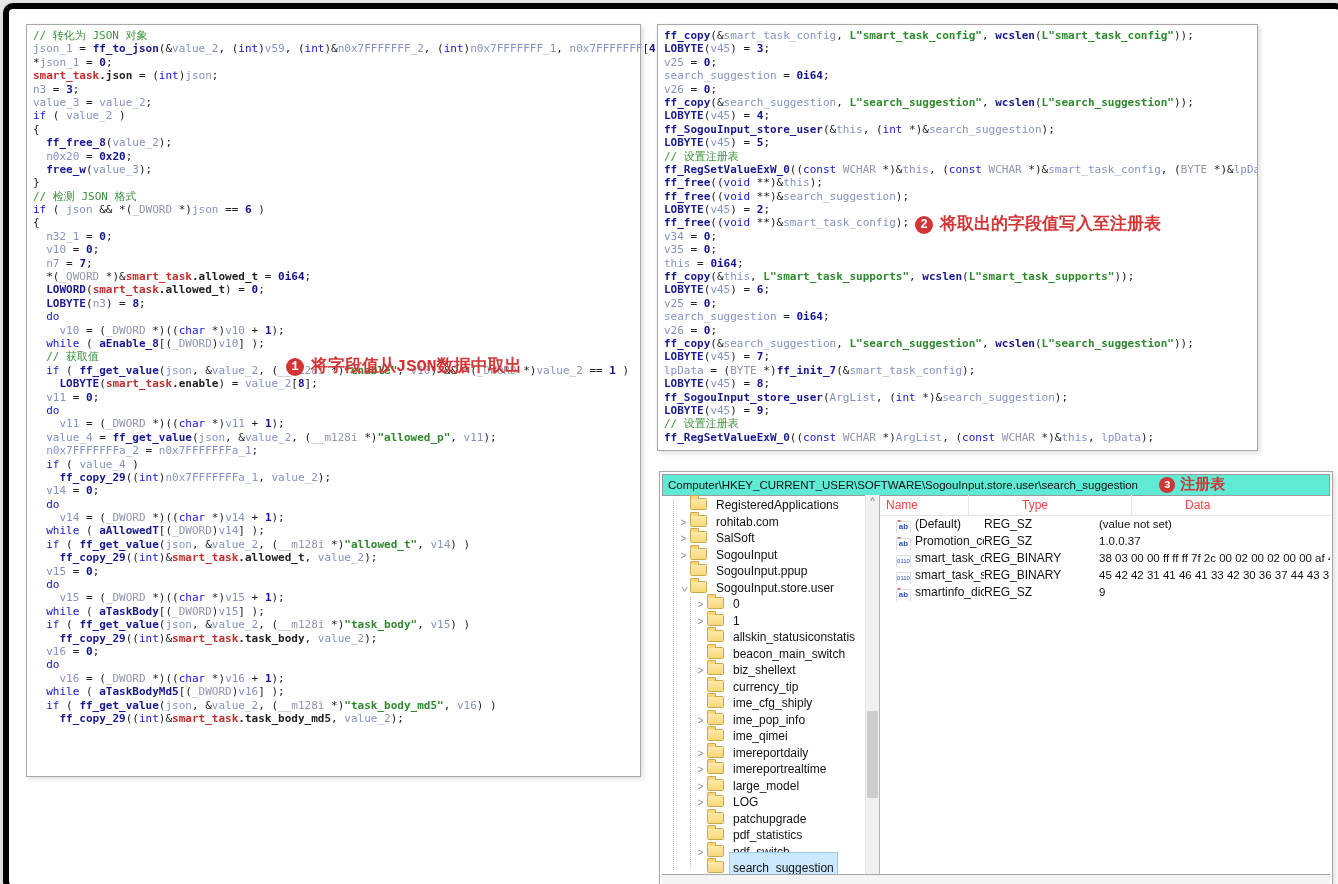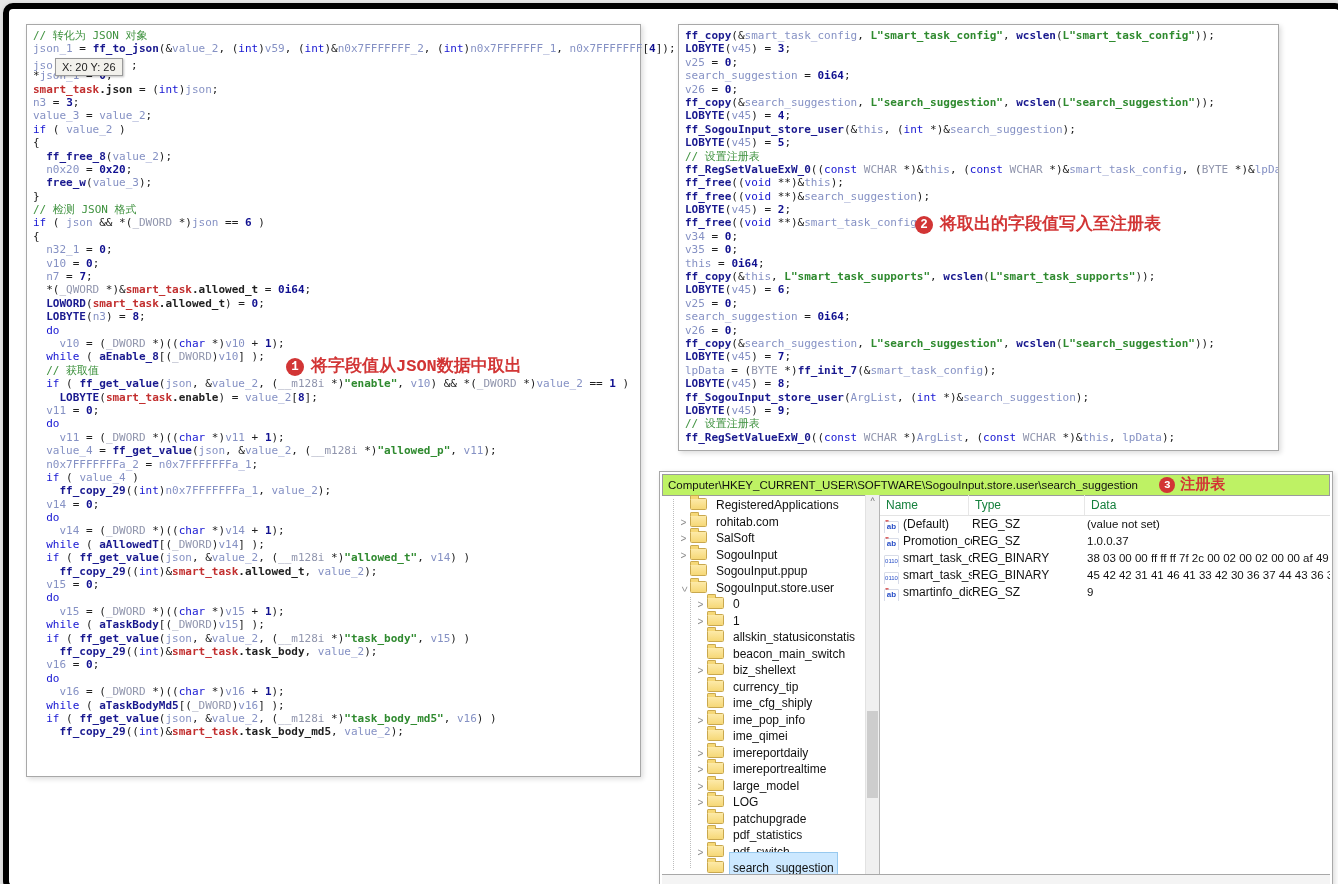--- a/index.html
+++ b/index.html
@@ -5,21 +5,21 @@
   html,body{margin:0;padding:0;}
   body{width:1338px;height:884px;background:#e7e7e7;position:relative;overflow:hidden;
        font-family:"Liberation Sans",sans-serif;}
   .frame{position:absolute;left:3px;top:3px;width:1330px;height:876px;background:#ffffff;
          border:6px solid #000000;border-radius:10px;box-shadow:0 1px 5px rgba(0,0,0,.15);}
 
   
   .panel{position:absolute;background:#ffffff;border:1px solid #a8a8a8;
          box-shadow:2px 2px 5px rgba(0,0,0,.14);}
   .panel-left{left:17px;top:15px;width:613px;height:751px;overflow:visible;}
-  .panel-topright{left:648px;top:15px;width:599px;height:425px;overflow:hidden;margin-left:21px;}
+  .panel-topright{left:648px;top:15px;width:599px;height:425px;overflow:hidden;}
   .code{padding:4px 0 0 6px;font-family:"DejaVu Sans Mono","Liberation Mono",monospace;
         font-size:11px;}
   .cl{white-space:pre;height:13.4px;line-height:13.4px;}
   .tk-c{color:#3f923f;}
   .tk-k{color:#1414d2;}
   .tk-t{color:#9095ad;}
   .tk-v{color:#8591c4;}
   .tk-g{color:#c22f2f;font-weight:bold;}
   .tk-f{color:#19198f;font-weight:bold;}
   .tk-n{color:#101090;font-weight:bold;}
@@ -37,21 +37,21 @@
        font-family:Liberation Mono, monospace;}
   .ann .num{display:inline-block;width:18px;height:18px;border-radius:50%;background:#d23535;
        color:#ffffff;font-size:12.5px;line-height:18px;text-align:center;margin-right:7px;
        vertical-align:1px;}
   .ann1{left:277px;top:345px;}
   .ann2{left:906px;top:203px;}
 
   
   .panel-reg{left:650px;top:462px;width:672px;height:416px;overflow:hidden;}
   .regbar{position:absolute;left:2px;top:2px;right:2px;height:20px;border:1px solid #9b9b9b;
-          background:#bef264;line-height:20px;font-size:11.5px;color:#111;padding-left:5px;
+          background:#5eead4;line-height:20px;font-size:11.5px;color:#111;padding-left:5px;
           white-space:nowrap;overflow:hidden;}
   .regbar .ann{position:static;font-size:15px;margin-left:18px;}
   .regbar .ann .num{width:16px;height:16px;line-height:16px;font-size:11px;margin-right:5px;}
   .regbody{position:absolute;left:2px;top:23px;right:2px;bottom:14px;}
   .tree{position:absolute;left:0;top:0;bottom:0;width:217px;border-right:1px solid #b5b5b5;
         overflow:hidden;font-size:12px;color:#111;}
   .treeinner{position:absolute;left:0;top:2px;right:14px;}
   .guide{position:absolute;border-left:1px dotted #bdbdbd;width:0;}
   .g1{left:11px;top:4px;bottom:4px;}
   .g2{left:28px;top:102px;bottom:6px;}
@@ -68,48 +68,47 @@
           border-radius:1.5px 1.5px 0 0;}
   .tlabel{padding:8px 3px;border:1px solid transparent;}
   .trow.sel .tlabel{background:#cce8ff;border:1px solid #97c9ef;}
 
   .tree-scroll{position:absolute;right:0;top:0;bottom:0;width:13px;background:#f0f0f0;
           border-left:1px solid #e2e2e2;}
   .tree-scroll .up{height:13px;text-align:center;font-size:9px;color:#6d6d6d;line-height:12px;}
   .tree-scroll .thumb{position:absolute;left:1px;right:1px;top:57%;height:23%;background:#cdcdcd;}
 
   .values{position:absolute;left:218px;top:0;right:0;bottom:0;overflow:hidden;font-size:12px;color:#111;}
-  .vhead{display:flex;height:20px;line-height:20px;border-bottom:1px solid #e3e3e3;color:#15803d;}
+  .vhead{display:flex;height:20px;line-height:20px;border-bottom:1px solid #e3e3e3;color:#ef4444;gap:47px;}
   .vhead span{border-right:1px solid #e7e7e7;padding-left:6px;}
   .vh-name{width:82px;}
   .vh-type{width:109px;}
   .vh-data{flex:1;border-right:none !important;}
   .vrow{display:flex;height:17px;line-height:17px;white-space:nowrap;}
-  .vname{width:88px;overflow:hidden;padding-left:4px;}
+  .vname{width:88px;overflow:hidden;padding-left:16px;}
   .vtype{width:115px;overflow:hidden;}
   .vdata{flex:1;overflow:hidden;font-size:11.5px;}
   .ico{display:inline-block;width:13px;height:11px;margin-right:4px;vertical-align:-1px;
        text-align:center;background:#fff;border:1px solid #d8dce8;border-radius:1px;
        font-family:"Liberation Sans",sans-serif;}
   .ico-sz{color:#2a50c8;font-size:8px;font-weight:bold;line-height:9px;position:relative;}
   .ico-sz::before{content:"”";position:absolute;left:0;top:-4px;color:#d03030;font-size:8px;}
   .ico-bin{color:#2a50c8;font-size:6px;line-height:10px;letter-spacing:0;}
   .reg-status{position:absolute;left:2px;right:2px;bottom:2px;height:11px;
        border-top:1px solid #a8a8a8;background:#f4f4f4;}
 </style>
 </head>
 <body>
 
 <div class="frame">
 
   <div class="panel panel-left">
     <div class="code" id="left-code">
         <div class="cl"><span class="tk-c">// 转化为 JSON 对象</span></div>
         <div class="cl"><span class="tk-v">json_1</span><span class="tk-p"> = </span><span class="tk-f">ff_to_json</span><span class="tk-p">(&amp;</span><span class="tk-v">value_2</span><span class="tk-p">, (</span><span class="tk-k">int</span><span class="tk-p">)</span><span class="tk-v">v59</span><span class="tk-p">, (</span><span class="tk-k">int</span><span class="tk-p">)&amp;</span><span class="tk-v">n0x7FFFFFFF_2</span><span class="tk-p">, (</span><span class="tk-k">int</span><span class="tk-p">)</span><span class="tk-v">n0x7FFFFFFF_1</span><span class="tk-p">, </span><span class="tk-v">n0x7FFFFFFF</span><span class="tk-p">[</span><span class="tk-n">4</span><span class="tk-p">]);</span></div>
-        <div class="cl"><span class="tk-v">jso</span><span class="tooltip-box">X: 20 Y: 26</span><span class="tk-p"> ;</span></div>
         <div class="cl"><span class="tk-p">*</span><span class="tk-v">json_1</span><span class="tk-p"> = </span><span class="tk-n">0</span><span class="tk-p">;</span></div>
         <div class="cl"><span class="tk-g">smart_task</span><span class="tk-m">.json</span><span class="tk-p"> = (</span><span class="tk-k">int</span><span class="tk-p">)</span><span class="tk-v">json</span><span class="tk-p">;</span></div>
         <div class="cl"><span class="tk-v">n3</span><span class="tk-p"> = </span><span class="tk-n">3</span><span class="tk-p">;</span></div>
         <div class="cl"><span class="tk-v">value_3</span><span class="tk-p"> = </span><span class="tk-v">value_2</span><span class="tk-p">;</span></div>
         <div class="cl"><span class="tk-k">if</span><span class="tk-p"> ( </span><span class="tk-v">value_2</span><span class="tk-p"> )</span></div>
         <div class="cl"><span class="tk-p">{</span></div>
         <div class="cl"><span class="tk-p">  </span><span class="tk-f">ff_free_8</span><span class="tk-p">(</span><span class="tk-v">value_2</span><span class="tk-p">);</span></div>
         <div class="cl"><span class="tk-p">  </span><span class="tk-v">n0x20</span><span class="tk-p"> = </span><span class="tk-n">0x20</span><span class="tk-p">;</span></div>
         <div class="cl"><span class="tk-p">  </span><span class="tk-f">free_w</span><span class="tk-p">(</span><span class="tk-v">value_3</span><span class="tk-p">);</span></div>
         <div class="cl"><span class="tk-p">}</span></div>

